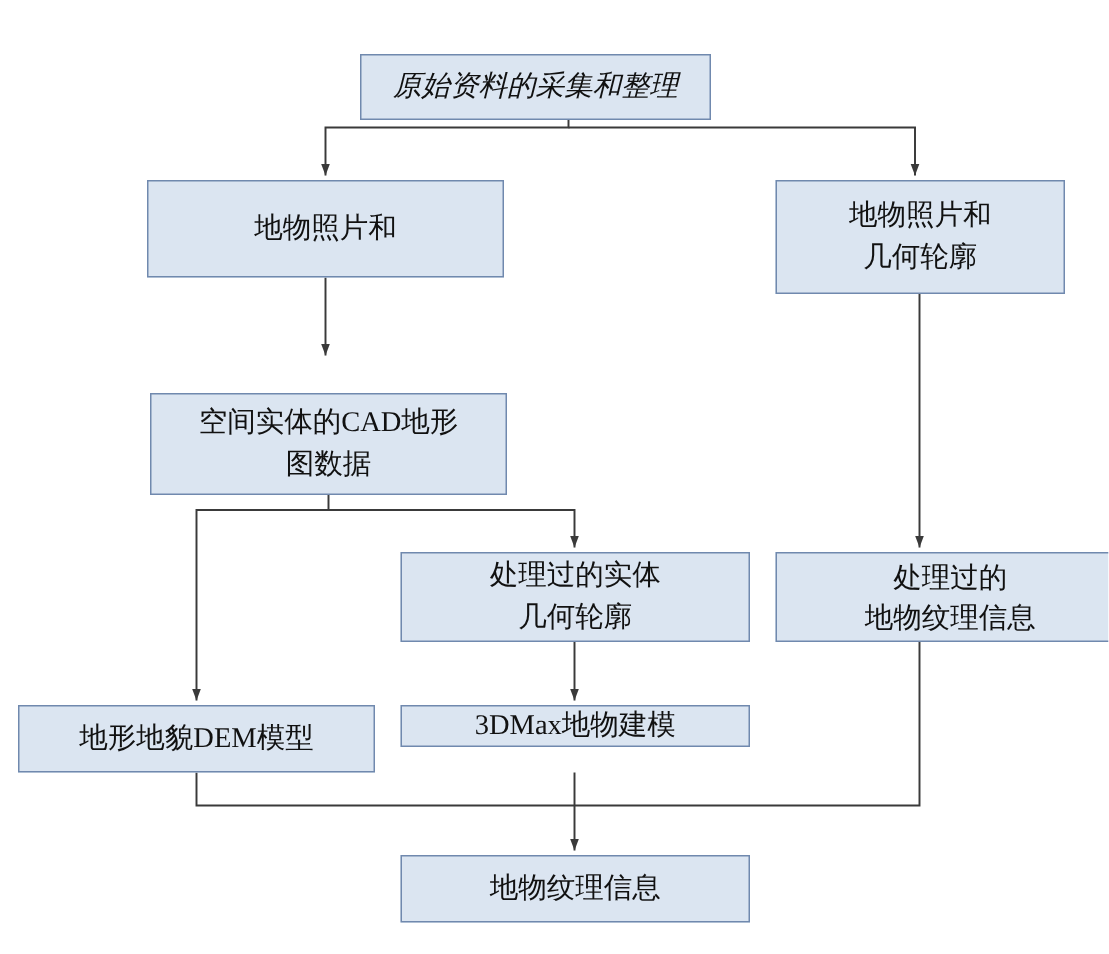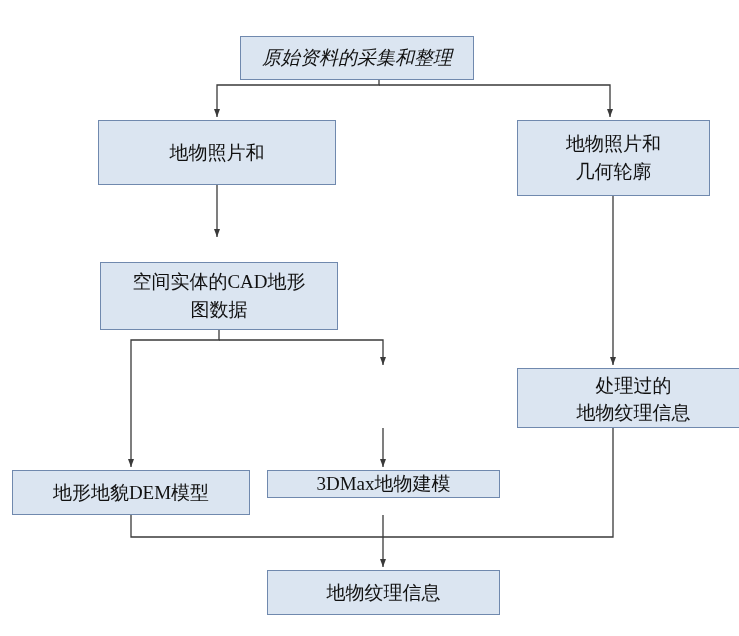--- a/index.html
+++ b/index.html
@@ -87,20 +87,24 @@
   <div class="node" id="n-photos">
     <span class="node-label">地物照片和
 几何轮廓</span>
   </div>
 
   <div class="node" id="n-cad">
     <span class="node-label">空间实体的CAD地形
 图数据</span>
   </div>
 
+  <div class="node" id="n-geometry">
+    <span class="node-label">处理过的实体
+几何轮廓</span>
+  </div>
 
   <div class="node" id="n-texture">
     <span class="node-label">处理过的
 地物纹理信息</span>
   </div>
 
   <div class="node" id="n-dem">
     <span class="node-label">地形地貌DEM模型</span>
   </div>
 

